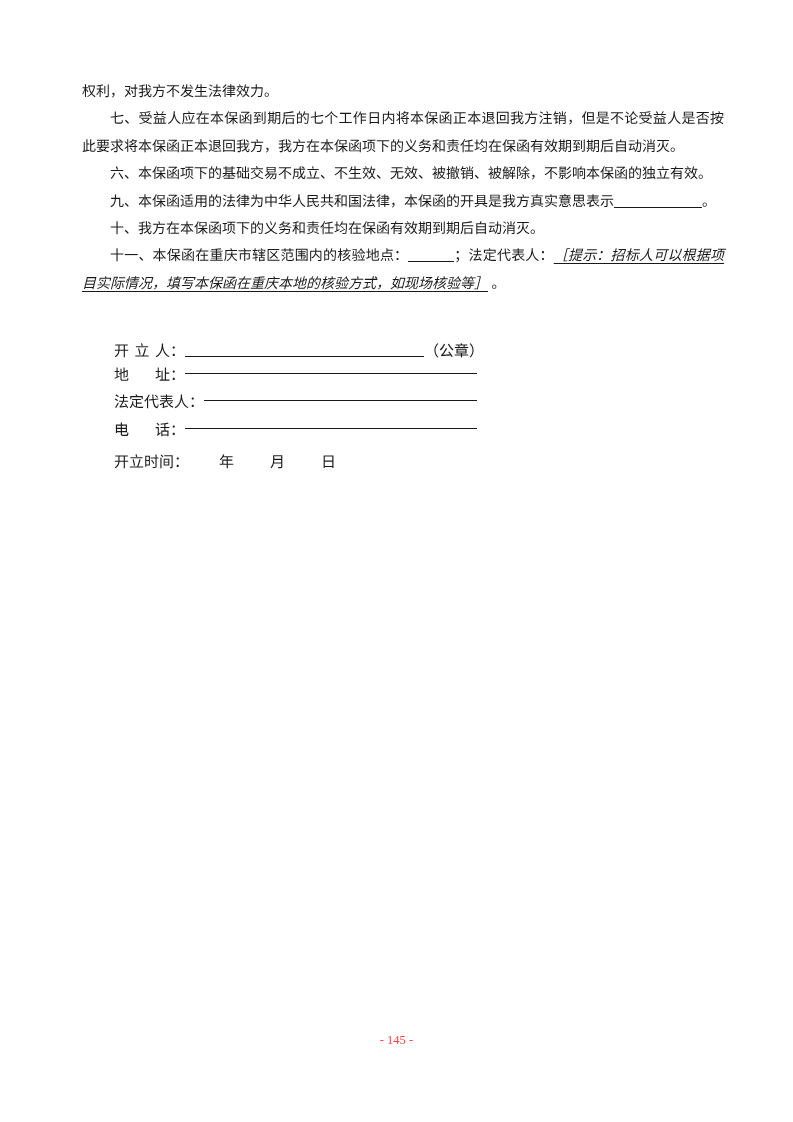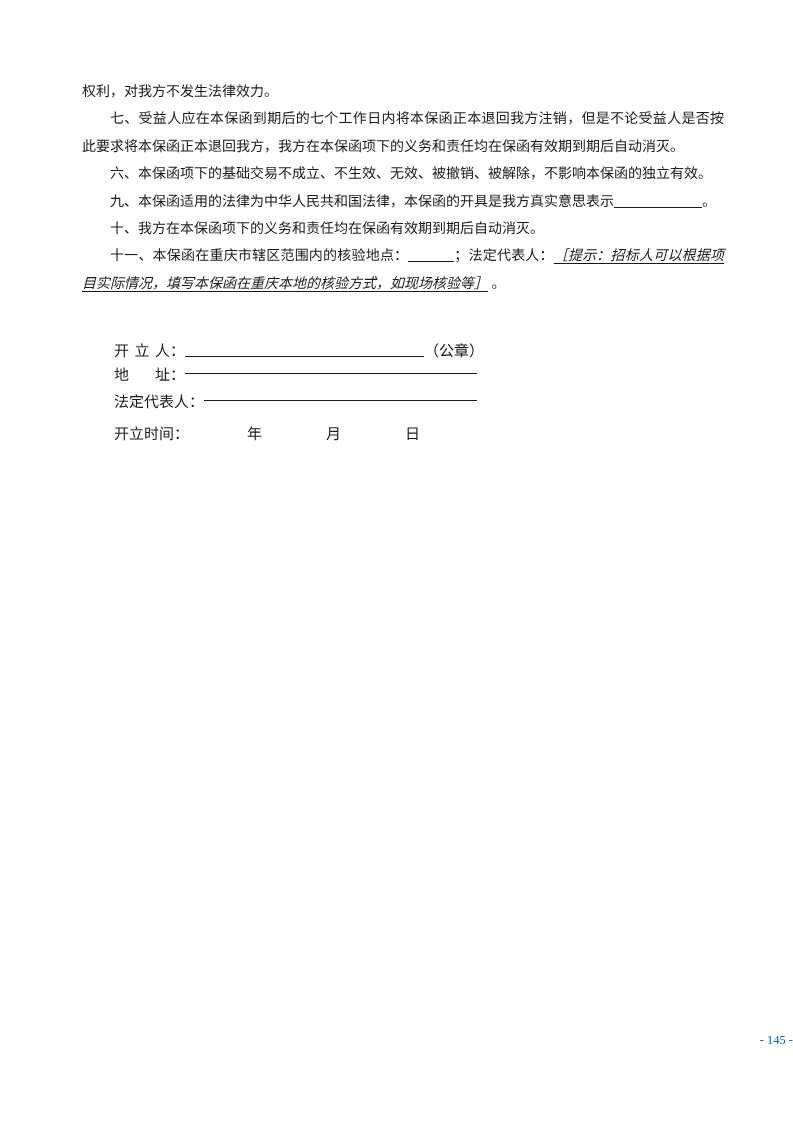--- a/index.html
+++ b/index.html
@@ -61,30 +61,29 @@
     height:1px;
     margin-bottom:4px;
     min-width:20px;
   }
   .sig-suffix{flex:0 0 auto;white-space:nowrap;}
   .date-row{
     height:27.7px;
     line-height:20px;
     display:flex;
     align-items:flex-end;
-    gap:28px;
   }
   .date-part{display:inline-block;margin-left:36px;}
   .date-part.first{margin-left:30px;}
   .footer{
     position:absolute;
     left:0;right:0;top:1033px;
-    text-align:right;
+    text-align:center;
     font-size:12.5px;
-    color:#0369a1;
+    color:#ef4444;
   }
 </style>
 </head>
 <body>
 
 <div class="page">
   <div class="content">
     <div id="clauses">
         <p class="clause"><span>权利，对我方不发生法律效力。</span></p>
         <p class="clause indent"><span>七、受益人应在本保函到期后的七个工作日内将本保函正本退回我方注销，但是不论受益人是否按此要求将本保函正本退回我方，我方在本保函项下的义务和责任均在保函有效期到期后自动消灭。</span></p>
@@ -100,20 +99,24 @@
           <span class="sig-suffix">（公章）</span>
         </div>
         <div class="sig-row no-suffix">
           <span class="sig-label"><span class="w4">地址</span><span>：</span></span>
           <span class="sig-line"></span>
         </div>
         <div class="sig-row no-suffix">
           <span class="sig-label"><span>法定代表人</span><span>：</span></span>
           <span class="sig-line"></span>
         </div>
+        <div class="sig-row no-suffix">
+          <span class="sig-label"><span class="w4">电话</span><span>：</span></span>
+          <span class="sig-line"></span>
+        </div>
         <div class="date-row">
           <span class="sig-label"><span>开立时间</span><span>：</span></span>
           <span class="date-part first">年</span>
           <span class="date-part">月</span>
           <span class="date-part">日</span>
         </div>
       </div>
   </div>
   <div class="footer">
     <span>- 145 -</span>

